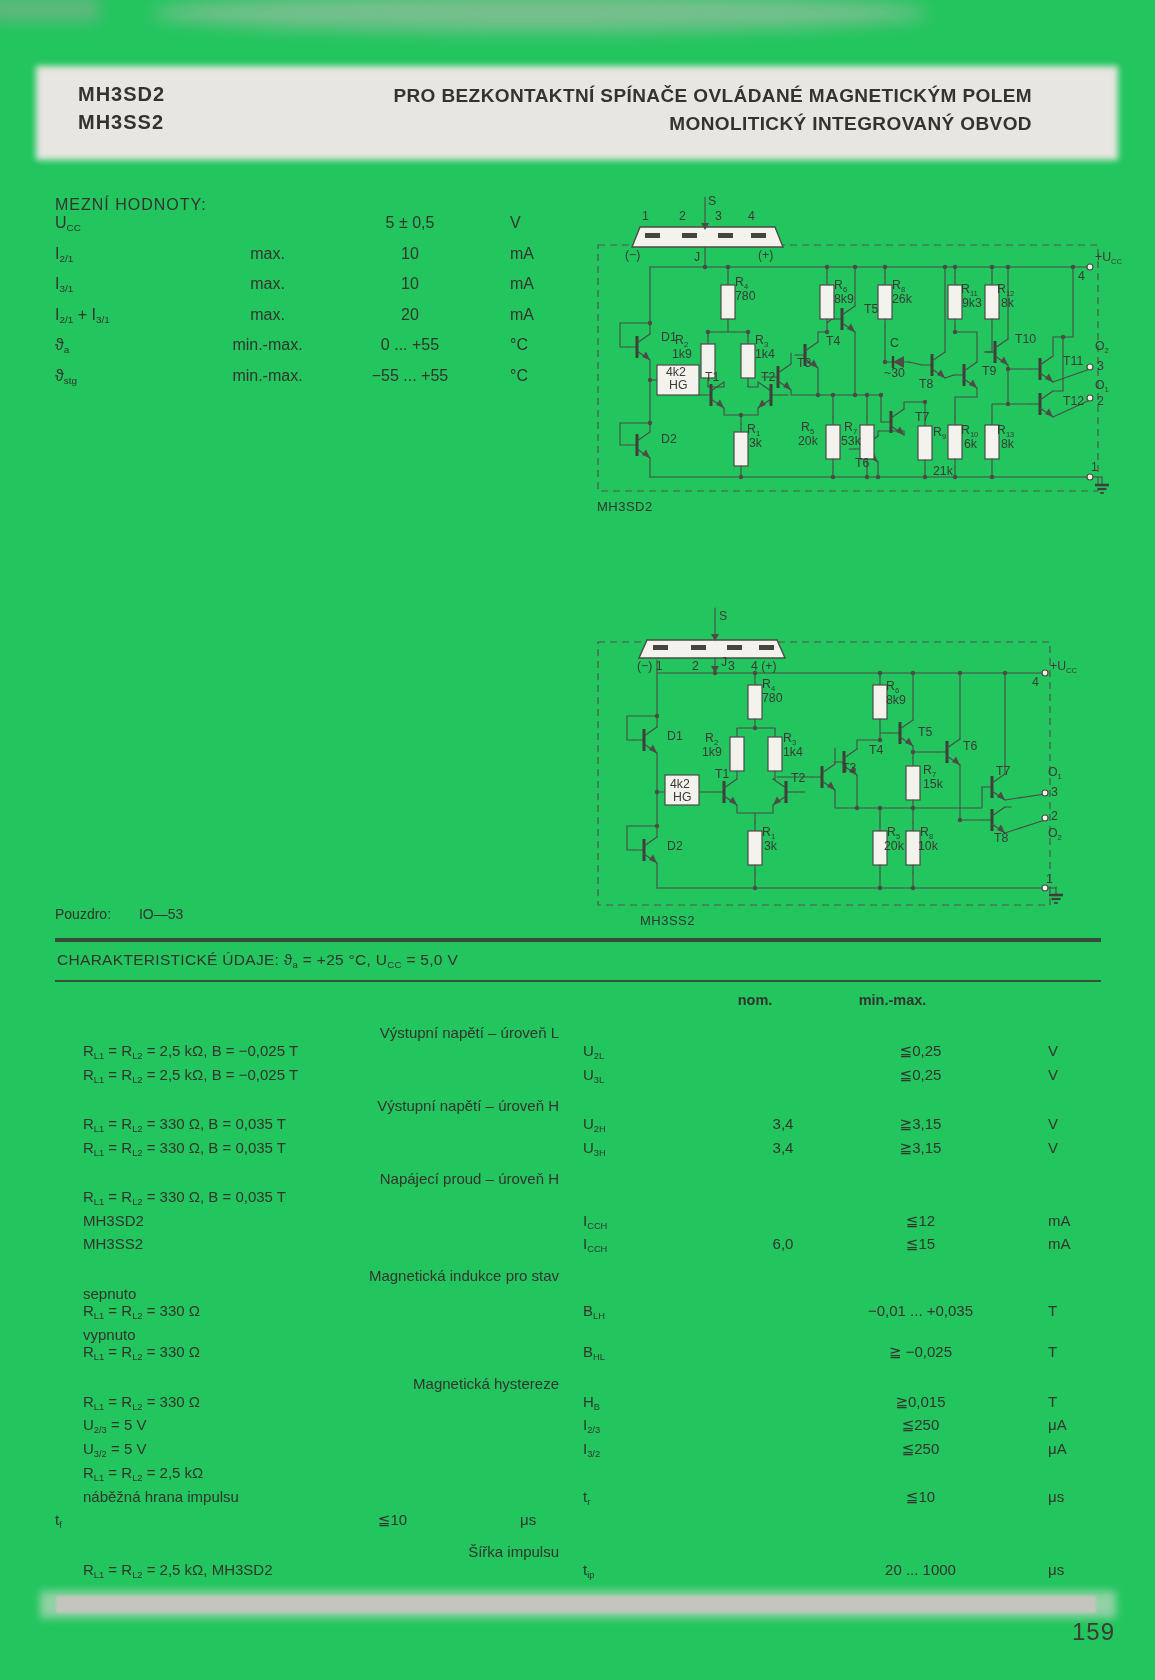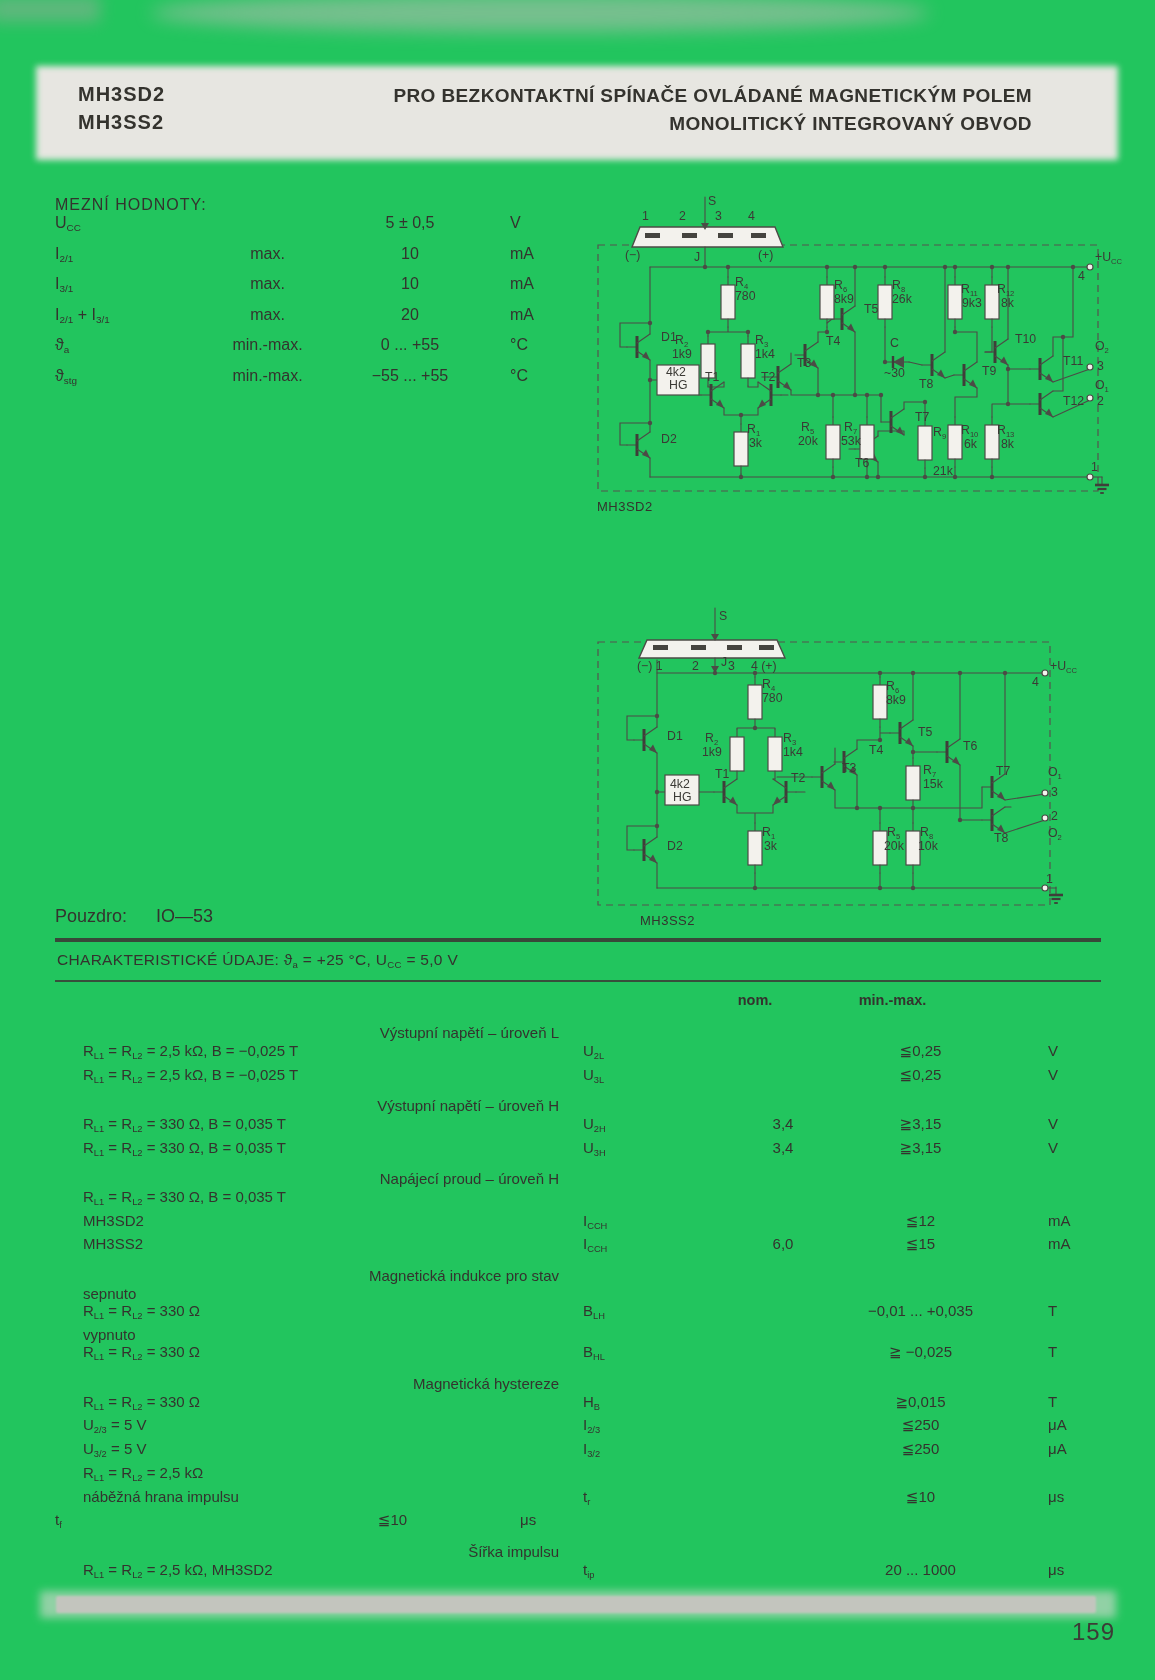--- a/index.html
+++ b/index.html
@@ -26,21 +26,21 @@
   .l-unit{flex:1 1 auto;padding-left:20px;}
   
   .schem{position:absolute;}
   .schem svg{position:absolute;left:0;top:0;overflow:visible;}
   .slab{position:absolute;font-size:12.3px;line-height:13px;white-space:nowrap;color:#3b3a35;}
   .schem1{left:595px;top:195px;width:512px;height:312px;}
   .schem2{left:595px;top:580px;width:467px;height:337px;}
   .caption{font-size:13px;letter-spacing:.5px;}
   .cap1{left:597px;top:499px;}
   .cap2{left:640px;top:913px;}
-  .pouzdro{left:55px;top:906px;font-size:18px;}
+  .pouzdro{left:55px;top:906px;font-size:14px;}
   .pz-val{margin-left:24px;}
   
   .chartab{left:55px;top:938px;width:1046px;}
   .rule1{height:3.5px;background:#3b3a35;opacity:.9;}
   .char-head{font-size:15.5px;margin:9px 0 10px 2px;letter-spacing:.3px;}
   .rule2{height:2.5px;background:#3b3a35;opacity:.85;}
   .char-cols{position:relative;height:24px;margin-top:10px;font-weight:700;font-size:14.5px;}
   .col-nom{position:absolute;left:650px;width:100px;text-align:center;}
   .col-mm{position:absolute;left:750px;width:175px;text-align:center;}
   #char-rows{margin-top:6px;}

